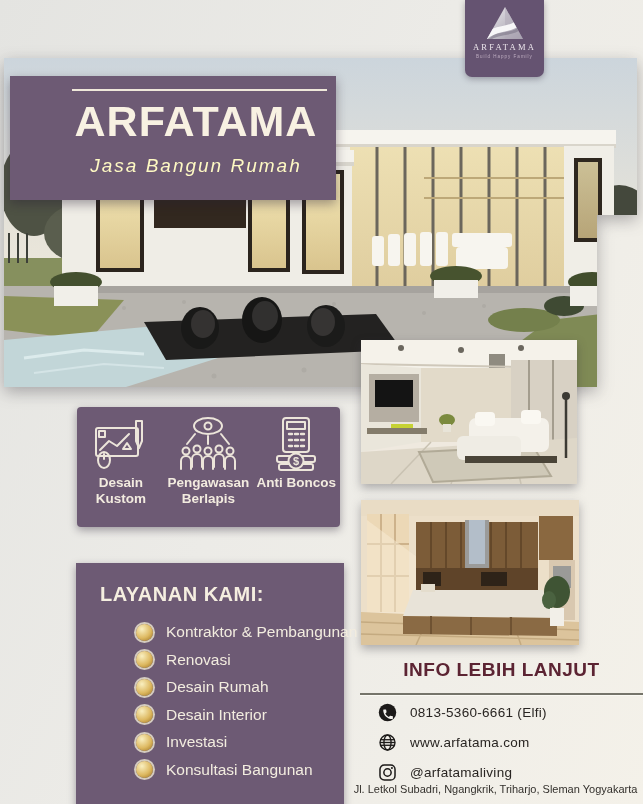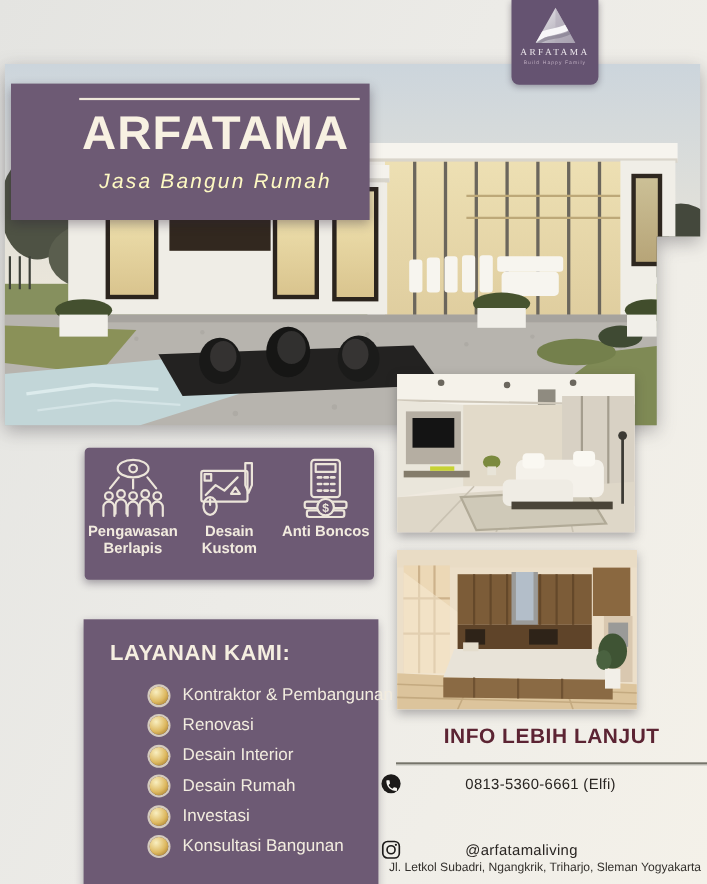--- a/index.html
+++ b/index.html
@@ -72,21 +72,21 @@
     background:radial-gradient(circle at 35% 30%,#f9efc0,#ddb860 55%,#9c7426 95%);
     box-shadow:0 0 0 2px rgba(238,231,210,.8);margin-right:13px;
   }
   .service-label{font-size:15.5px;color:#f2ecdf;white-space:nowrap;}
   
   .contact-heading{
     position:absolute;left:360px;top:659px;width:283px;text-align:center;
     font-size:19px;font-weight:bold;letter-spacing:.5px;color:#5c2433;
   }
   .contact-divider{position:absolute;left:360px;top:693px;width:283px;height:2px;background:#75746a;border-bottom:1px solid #fbfaf4;}
-  .contact-row{position:absolute;left:346px;display:flex;align-items:center;gap:45px;}
+  .contact-row{position:absolute;left:378px;display:flex;align-items:center;}
   .contact-row .cicon{width:19px;height:19px;margin-right:13px;flex:0 0 19px;}
   .contact-text{font-size:13.5px;color:#292522;letter-spacing:.3px;white-space:nowrap;}
   .row-phone{top:703px;}
   .row-web{top:733px;}
   .row-ig{top:763px;justify-content:flex-end;}
   .contact-address{
     position:absolute;left:348px;top:783px;width:295px;text-align:center;
     font-size:11px;color:#33302c;white-space:nowrap;
   }
 </style>
@@ -249,20 +249,34 @@
       <g clip-path="url(#triclip)">
         <path d="M0,34 C12,18 24,30 40,12" stroke="#f7f6f8" stroke-width="6" fill="none"></path>
         <path d="M0,38 C12,24 26,34 42,18" stroke="#7d7788" stroke-width="3" fill="none" opacity=".6"></path>
       </g>
     </svg>
     <div class="logo-brand">ARFATAMA</div>
     <div class="logo-tagline">Build Happy Family</div>
   </div>
 
   <div class="feature-box">
+    <div class="feature">
+      <div class="ficon">
+        <svg width="56" height="52" viewBox="0 0 56 52" fill="none" stroke="#ece5da" stroke-width="2" stroke-linecap="round" stroke-linejoin="round">
+          <rect x="3" y="10" width="42" height="28" rx="2"></rect>
+          <rect x="6" y="13" width="6" height="6"></rect>
+          <polyline points="7,32 16,23 24,28 36,16"></polyline>
+          <polygon points="30,31 38,31 34,25"></polygon>
+          <path d="M49 3 v20 l-3 7 -3-7 V3 z"></path>
+          <ellipse cx="11" cy="42" rx="6" ry="8"></ellipse>
+          <line x1="11" y1="36" x2="11" y2="41"></line>
+        </svg>
+      </div>
+      <div class="flabel">Desain Kustom</div>
+    </div>
     <div class="feature">
       <div class="ficon">
         <svg width="62" height="58" viewBox="0 0 62 58" fill="none" stroke="#ece5da" stroke-width="2" stroke-linecap="round">
           <ellipse cx="31" cy="11" rx="14" ry="8"></ellipse>
           <circle cx="31" cy="11" r="3.5"></circle>
           <line x1="18" y1="19" x2="10" y2="29"></line>
             <line x1="31" y1="21" x2="31" y2="29"></line>
             <line x1="44" y1="19" x2="52" y2="29"></line>
           <g>
             <circle cx="9" cy="36" r="3.5"></circle>
@@ -272,34 +286,20 @@
             <circle cx="31" cy="36" r="3.5"></circle>
               <path d="M26 54 v-8 a5 5 0 0 1 10 0 v8"></path>
             <circle cx="42" cy="34" r="3.5"></circle>
               <path d="M37 52 v-8 a5 5 0 0 1 10 0 v8"></path>
             <circle cx="53" cy="36" r="3.5"></circle>
               <path d="M48 54 v-8 a5 5 0 0 1 10 0 v8"></path>
           </g>
         </svg>
       </div>
       <div class="flabel">Pengawasan Berlapis</div>
-    </div>
-    <div class="feature">
-      <div class="ficon">
-        <svg width="56" height="52" viewBox="0 0 56 52" fill="none" stroke="#ece5da" stroke-width="2" stroke-linecap="round" stroke-linejoin="round">
-          <rect x="3" y="10" width="42" height="28" rx="2"></rect>
-          <rect x="6" y="13" width="6" height="6"></rect>
-          <polyline points="7,32 16,23 24,28 36,16"></polyline>
-          <polygon points="30,31 38,31 34,25"></polygon>
-          <path d="M49 3 v20 l-3 7 -3-7 V3 z"></path>
-          <ellipse cx="11" cy="42" rx="6" ry="8"></ellipse>
-          <line x1="11" y1="36" x2="11" y2="41"></line>
-        </svg>
-      </div>
-      <div class="flabel">Desain Kustom</div>
     </div>
     <div class="feature">
       <div class="ficon">
         <svg width="44" height="56" viewBox="0 0 44 56" fill="none" stroke="#ece5da" stroke-width="2" stroke-linecap="round" stroke-linejoin="round">
           <rect x="9" y="2" width="26" height="34" rx="3"></rect>
           <rect x="13" y="6" width="18" height="7"></rect>
           <g stroke-width="2.4">
             <line x1="15" y1="18" x2="18" y2="18"></line>
               <line x1="21" y1="18" x2="24" y2="18"></line>
               <line x1="27" y1="18" x2="30" y2="18"></line>
@@ -423,25 +423,25 @@
       <div class="service-item">
         <span class="gold-ball"></span>
         <span class="service-label">Kontraktor &amp; Pembangunan</span>
       </div>
       <div class="service-item">
         <span class="gold-ball"></span>
         <span class="service-label">Renovasi</span>
       </div>
       <div class="service-item">
         <span class="gold-ball"></span>
+        <span class="service-label">Desain Rumah</span>
+      </div>
+      <div class="service-item">
+        <span class="gold-ball"></span>
         <span class="service-label">Desain Interior</span>
-      </div>
-      <div class="service-item">
-        <span class="gold-ball"></span>
-        <span class="service-label">Desain Rumah</span>
       </div>
       <div class="service-item">
         <span class="gold-ball"></span>
         <span class="service-label">Investasi</span>
       </div>
       <div class="service-item">
         <span class="gold-ball"></span>
         <span class="service-label">Konsultasi Bangunan</span>
       </div>
     </div>
@@ -451,20 +451,30 @@
   <div class="contact-divider"></div>
 
   <div class="contact-row row-phone">
     <svg class="cicon" viewBox="0 0 24 24">
       <circle cx="12" cy="12" r="11" fill="#1c1a19"></circle>
       <path d="M9.2 13.3c1 1.9 2.5 3.4 4.4 4.4l1.4-1.4c.2-.2.5-.3.7-.2.8.3 1.6.4 2.4.4.4 0 .7.3.7.7v2.4c0 .4-.3.7-.7.7C11.6 20.3 6.6 15.3 6.6 8.8c0-.4.3-.7.7-.7h2.4c.4 0 .7.3.7.7 0 .8.1 1.6.4 2.4.1.2 0 .5-.2.7l-1.4 1.4z" fill="#f5f3ef"></path>
     </svg>
     <span class="contact-text">0813-5360-6661 (Elfi)</span>
   </div>
 
+  <div class="contact-row row-web">
+    <svg class="cicon" viewBox="0 0 24 24" fill="none" stroke="#1c1a19" stroke-width="1.7">
+      <circle cx="12" cy="12" r="9.5"></circle>
+      <ellipse cx="12" cy="12" rx="4.5" ry="9.5"></ellipse>
+      <line x1="3" y1="8.5" x2="21" y2="8.5"></line>
+        <line x1="2.5" y1="12" x2="21.5" y2="12"></line>
+        <line x1="3" y1="15.5" x2="21" y2="15.5"></line>
+    </svg>
+    <span class="contact-text">www.arfatama.com</span>
+  </div>
 
   <div class="contact-row row-ig">
     <svg class="cicon" viewBox="0 0 24 24" fill="none" stroke="#1c1a19" stroke-width="1.9">
       <rect x="2.5" y="2.5" width="19" height="19" rx="5.5"></rect>
       <circle cx="12" cy="12" r="4.6"></circle>
       <circle cx="17.6" cy="6.4" r="1.3" fill="#1c1a19" stroke="none"></circle>
     </svg>
     <span class="contact-text">@arfatamaliving</span>
   </div>
 

